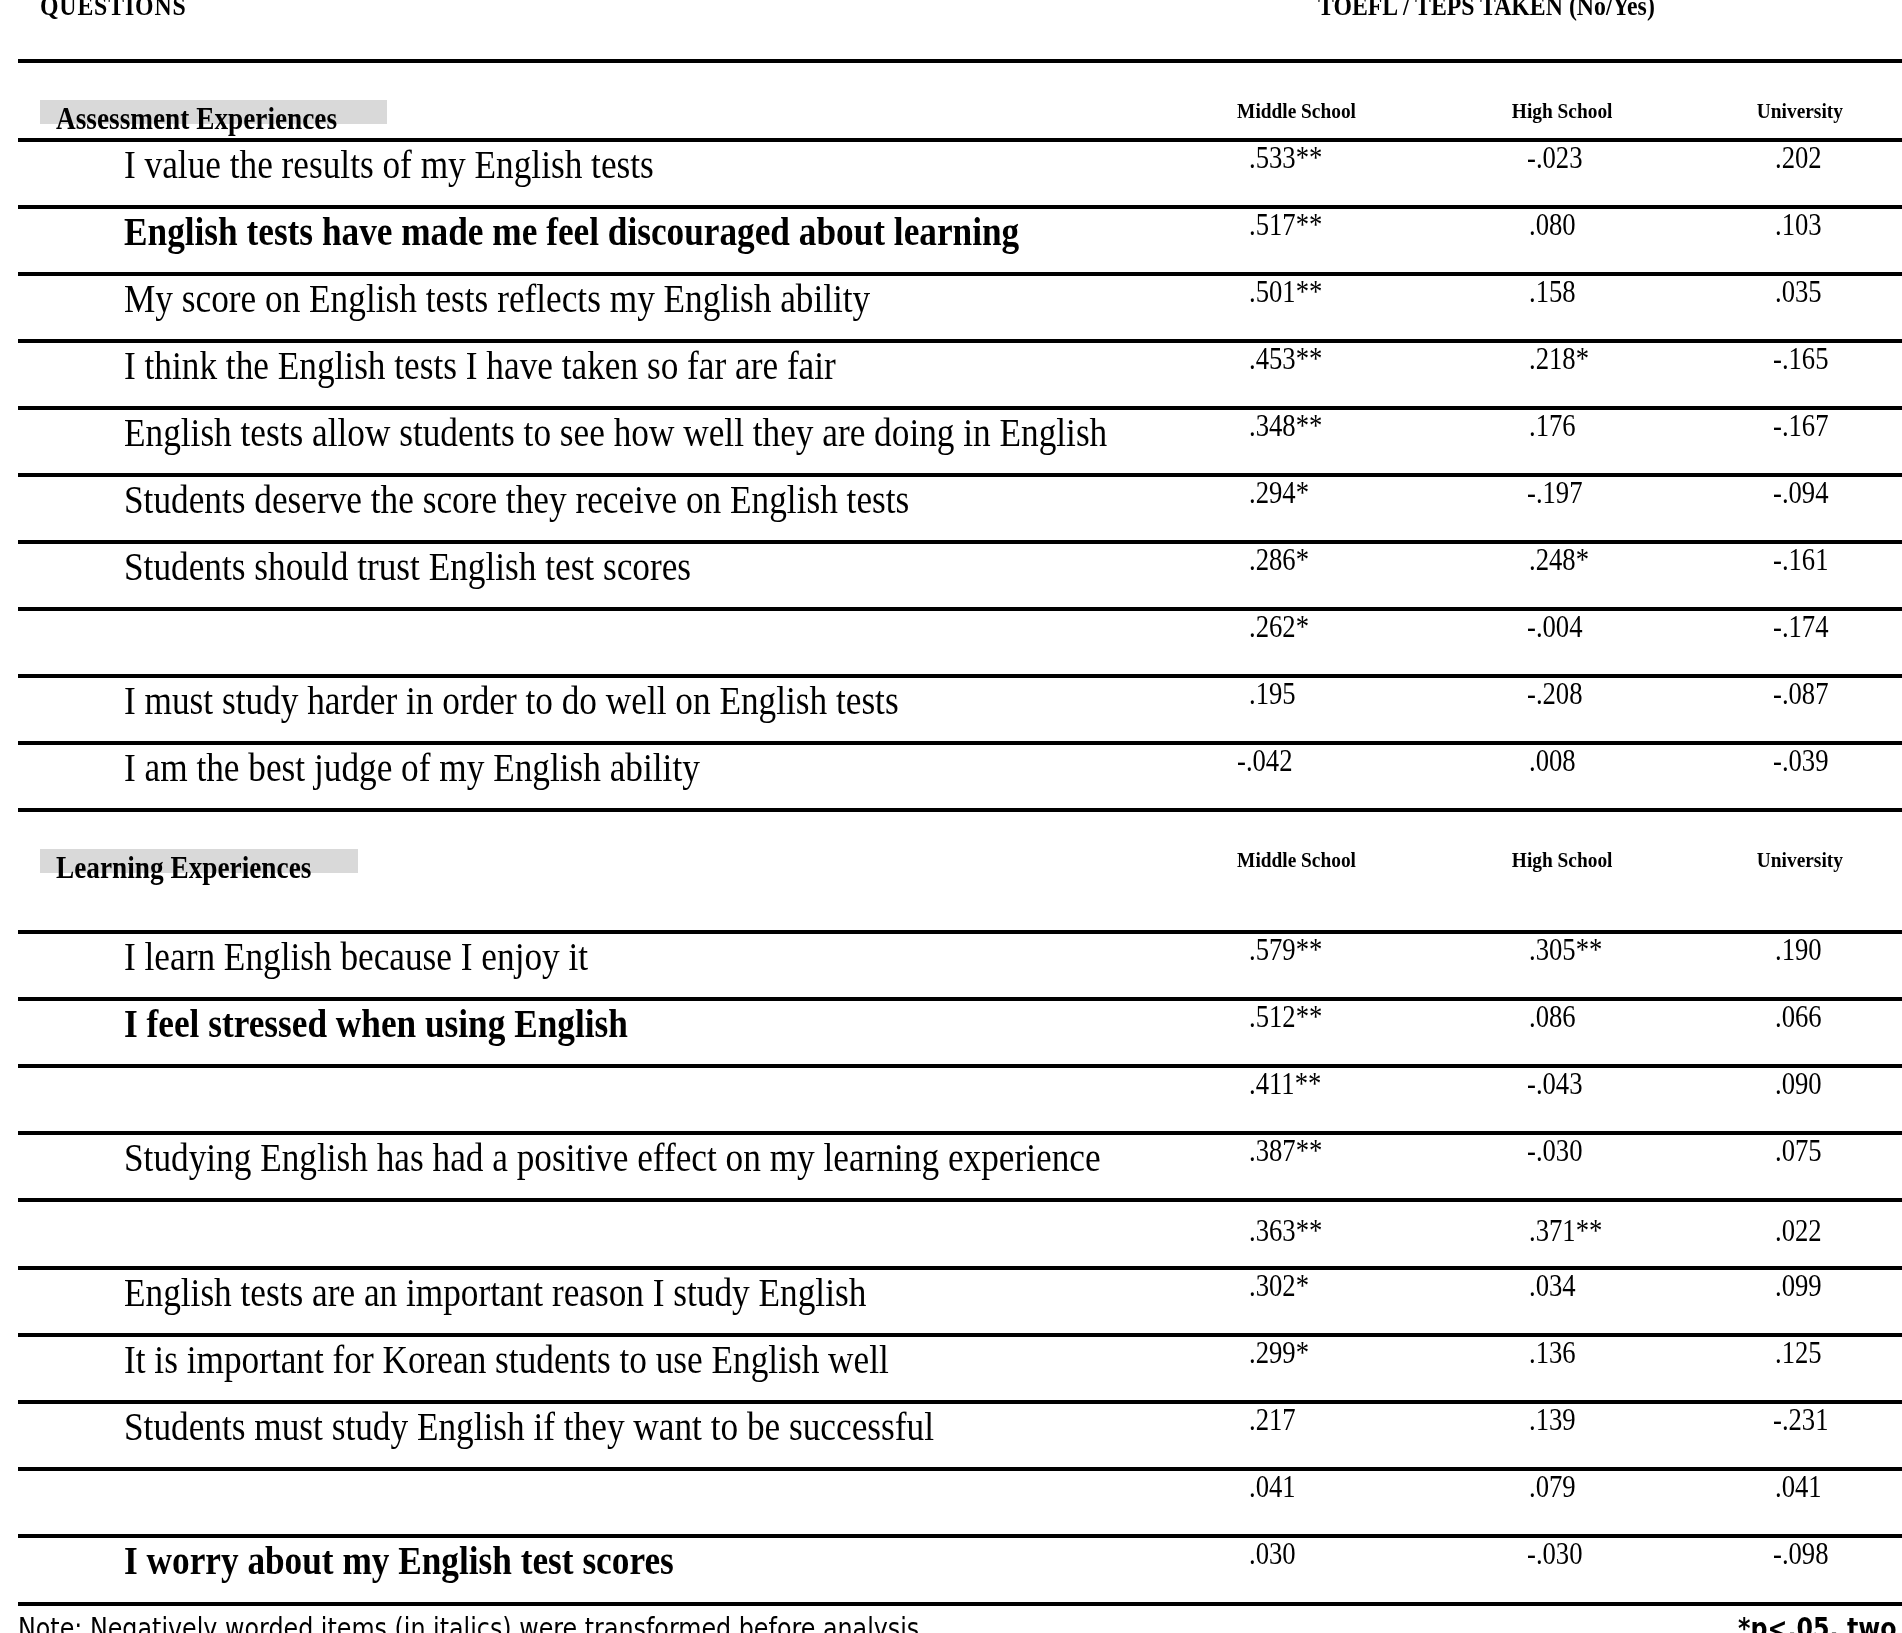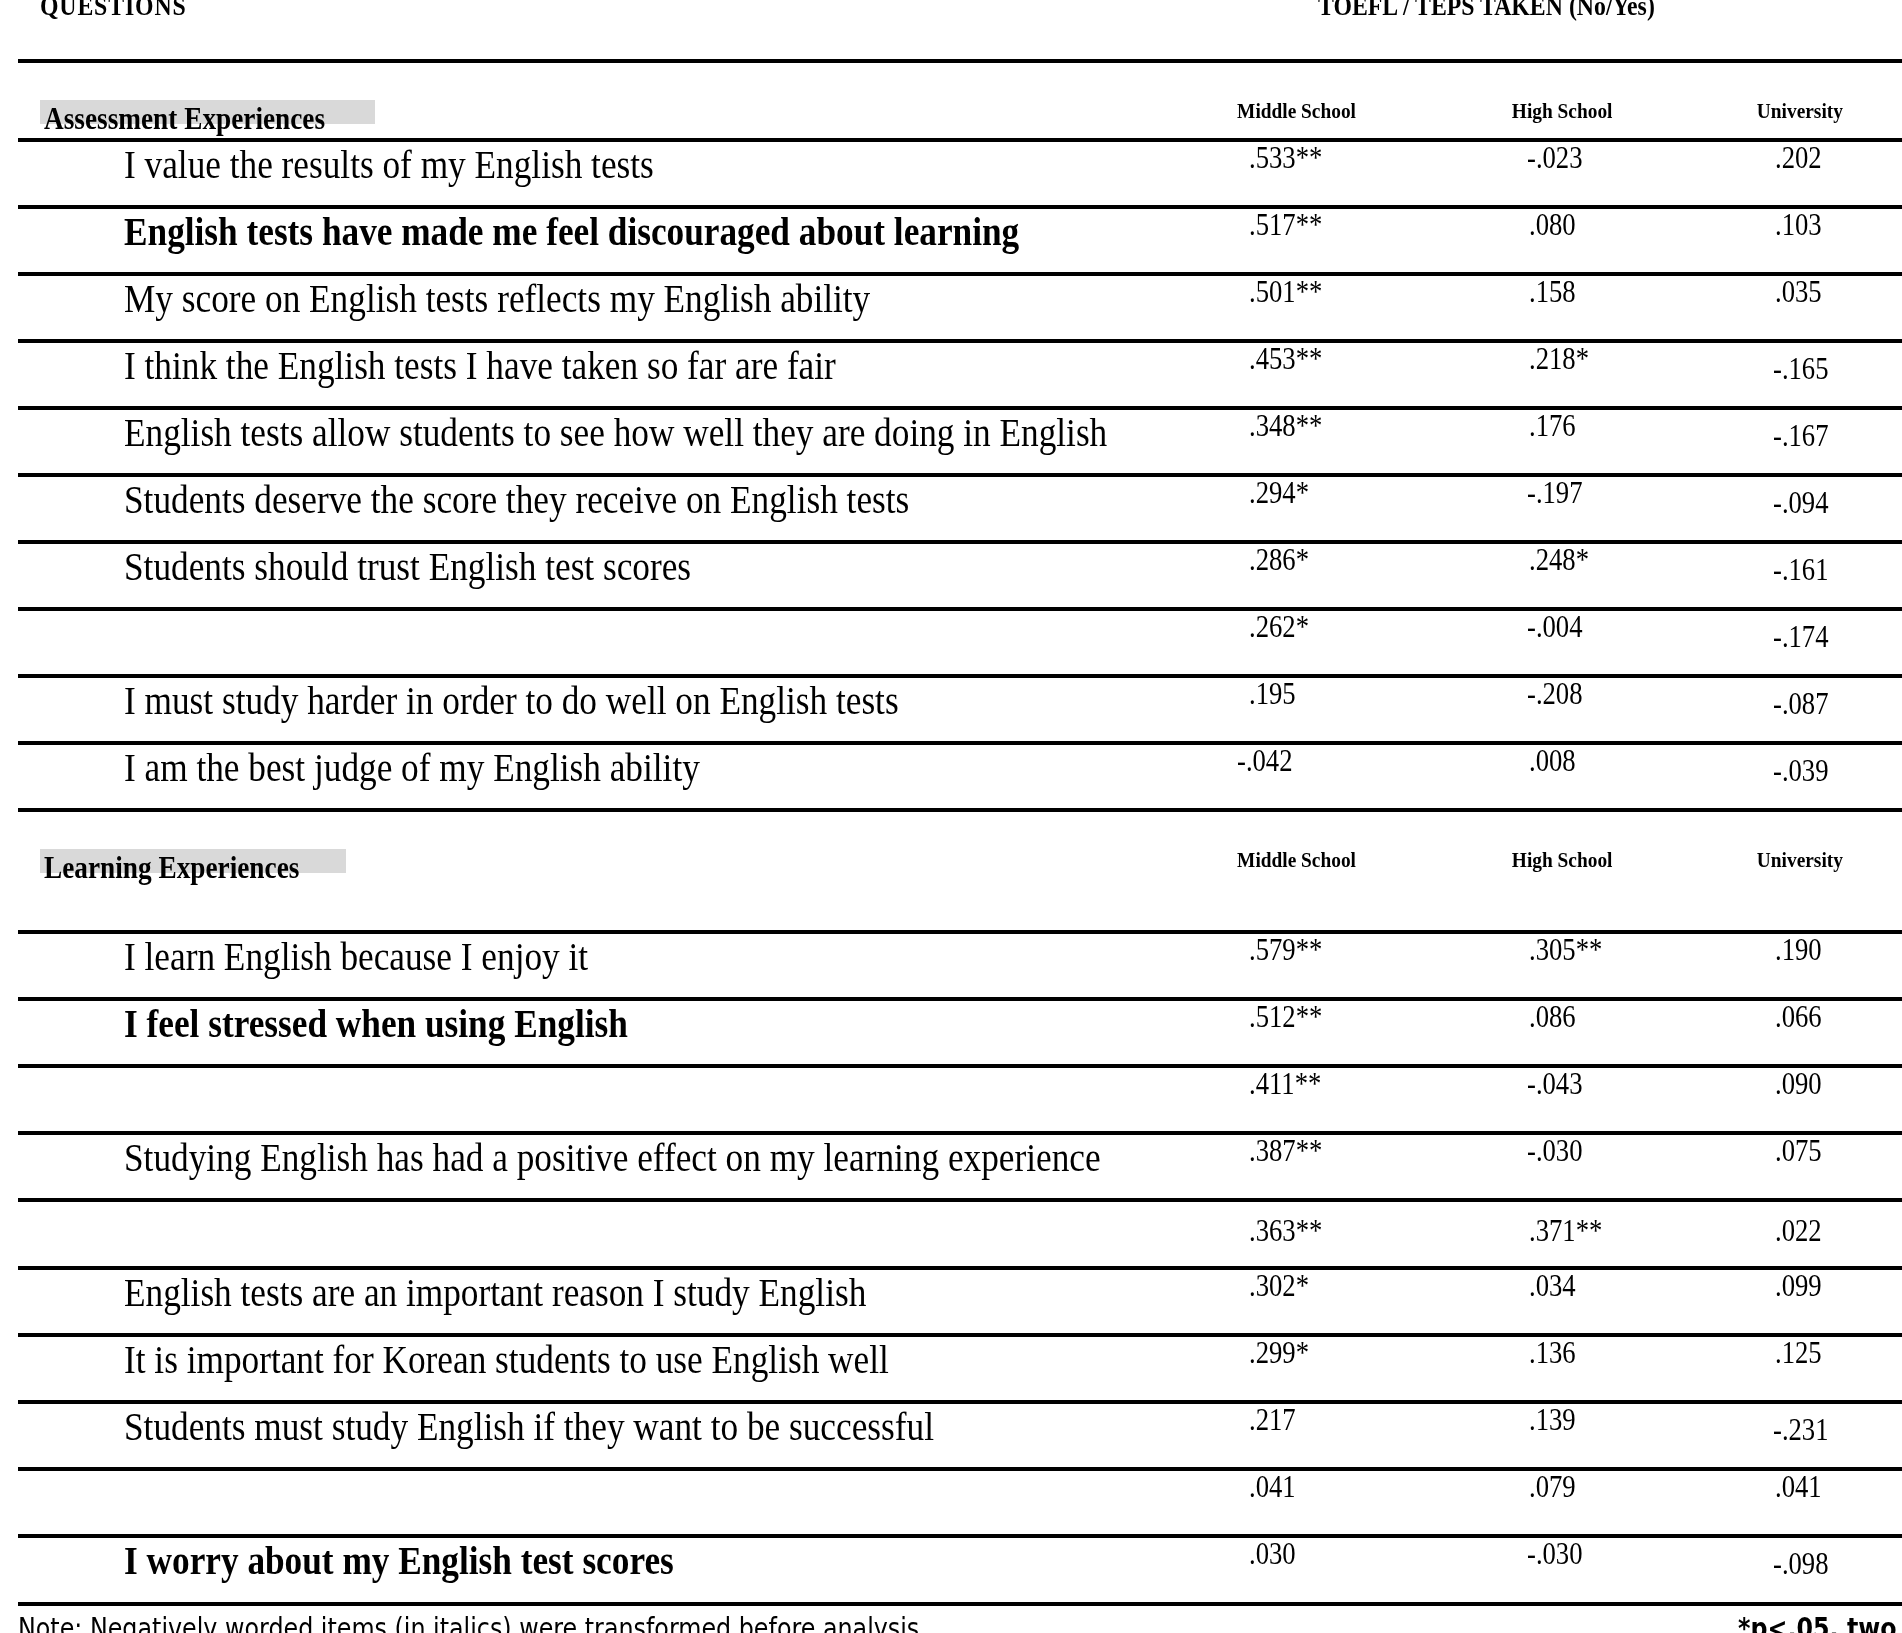--- a/index.html
+++ b/index.html
@@ -7,37 +7,37 @@
     width: 1902px; height: 1633px; overflow: hidden; position: relative;
     font-family: "Liberation Serif", "DejaVu Serif", serif; color: #000;
   }
   .top-header { position: absolute; top: -10px; left: 0; width: 1902px; height: 36px; }
   .top-left { position: absolute; left: 40px; top: 0; font-weight: bold; font-size: 28px; letter-spacing: 1px; transform: scaleX(0.85); transform-origin: left; }
   .top-right { position: absolute; left: 1318px; top: 0; font-weight: bold; font-size: 28px; transform: scaleX(0.85); transform-origin: left; }
   .hrule { position: absolute; left: 18px; width: 1884px; background: #000; }
   .thick { height: 4px; }
   .section-label {
     position: absolute; left: 40px; background: #d9d9d9; font-weight: bold; font-size: 31px;
-    padding: 0 12px 0 4px; height: 24px; line-height: 38px;
+    padding: 0 12px 0 16px; height: 24px; line-height: 38px;
   }
   .section-label span { display: inline-block; transform: scaleX(0.88); transform-origin: left; }
   .col-h { position: absolute; font-weight: bold; font-size: 22px; text-align: center; width: 260px; }
   .col-h span { display: inline-block; transform: scaleX(0.88); }
   .row { position: absolute; left: 0; width: 1902px; height: 40px; }
   .row .q { position: absolute; left: 124px; font-size: 41px; white-space: nowrap; }
   .row .q span { display: inline-block; transform: scaleX(0.86); transform-origin: left; }
   .row.bold .q { font-weight: bold; }
   .row .v { position: absolute; font-size: 31px; white-space: nowrap; }
   .row .v span { display: inline-block; transform: scaleX(0.86); transform-origin: left; }
   .v.ms { left: 1249px; }
   .v.hs { left: 1529px; }
   .v.un { left: 1775px; }
   .v.ms.neg { left: 1237px; text-decoration: underline; }
   .v.hs.neg { left: 1527px; }
-  .v.un.neg { left: 1773px; margin-top: 10px; }
+  .v.un.neg { left: 1773px; }
   .footer-note { position: absolute; left: 18px; top: 1612px; font-family: "DejaVu Sans", sans-serif; font-size: 28px; transform: scaleX(0.85); transform-origin: left; }
   .footer-sig { position: absolute; left: 1738px; top: 1612px; font-family: "DejaVu Sans", sans-serif; font-size: 28px; font-weight: bold; transform: scaleX(0.85); transform-origin: left; white-space: nowrap; }
 </style>
 </head>
 <body>
 
 <div class="top-header">
   <div class="top-left">QUESTIONS</div>
   <div class="top-right">TOEFL / TEPS TAKEN (No/Yes)</div>
 </div>

